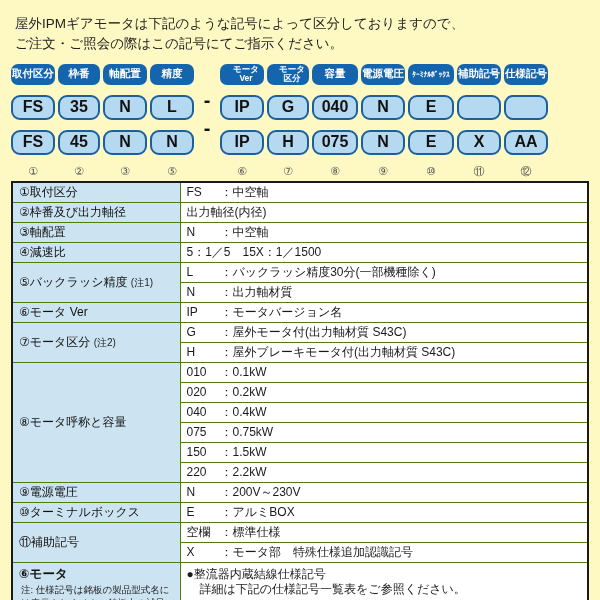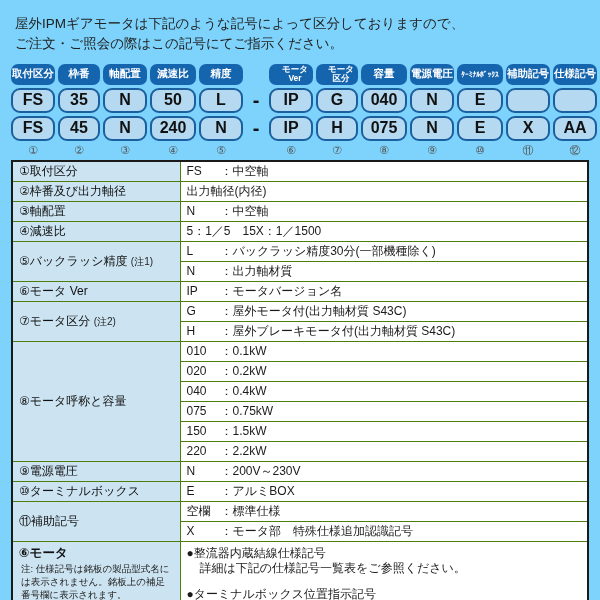--- a/index.html
+++ b/index.html
@@ -1,26 +1,26 @@
 <!DOCTYPE html>
 <html><head>
 <meta charset="utf-8">
 <style>
   * { margin:0; padding:0; box-sizing:border-box; }
   body { background:#fff; }
   .page {
-    width:600px; height:600px; background:#7dd3fc; overflow:hidden;
+    width:600px; height:600px; background:#fef9c3; overflow:hidden;
     font-family:"Liberation Sans","DejaVu Sans",sans-serif; color:#1a1a1a;
     position:relative;
   }
   
   .intro { padding:14px 0 0 15px; font-size:13.5px; line-height:1.5; color:#222; }
   
   .diagram { display:flex; align-items:flex-start; margin:9px 0 3px 11px; }
-  .col { display:flex; flex-direction:column; gap:3px; margin-right:3px; }
+  .col { display:flex; flex-direction:column; gap:10px; margin-right:3px; }
   .c1{width:44px}.c2{width:42px}.c3{width:44px}.c4{width:46px}.c5{width:44px}
   .c6{width:44px}.c7{width:42px}.c8{width:46px}.c9{width:44px}.c10{width:46px}
   .c11{width:44px}.c12{width:44px}
   .dash-col { width:20px; display:flex; flex-direction:column; gap:3px; margin-right:3px; }
   .badge {
     height:21px; background:#1565ae; color:#fff; border-radius:7px;
     display:flex; align-items:center; justify-content:center;
     font-size:10.5px; font-weight:bold; letter-spacing:0; white-space:nowrap;
   }
   .badge-2line { flex-direction:column; line-height:1.05; font-size:8.5px;padding-left:8px; }
@@ -81,26 +81,20 @@
       <div class="num">②</div>
     </div>
 
     <div class="col c3">
       <div class="badge">軸配置</div>
       <div class="box">N</div>
       <div class="box">N</div>
       <div class="num">③</div>
     </div>
 
-    <div class="col c4">
-      <div class="badge">減速比</div>
-      <div class="box">50</div>
-      <div class="box">240</div>
-      <div class="num">④</div>
-    </div>
 
     <div class="col c5">
       <div class="badge">精度</div>
       <div class="box">L</div>
       <div class="box">N</div>
       <div class="num">⑤</div>
     </div>
 
     <div class="dash-col">
       <div class="slot-badge"></div>

